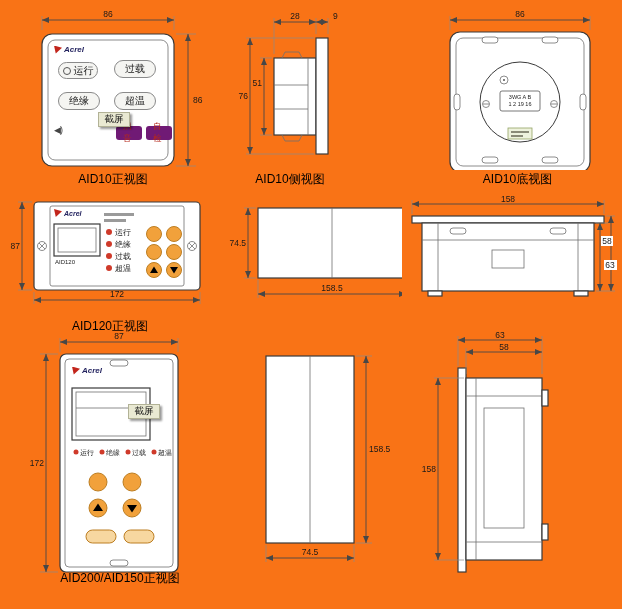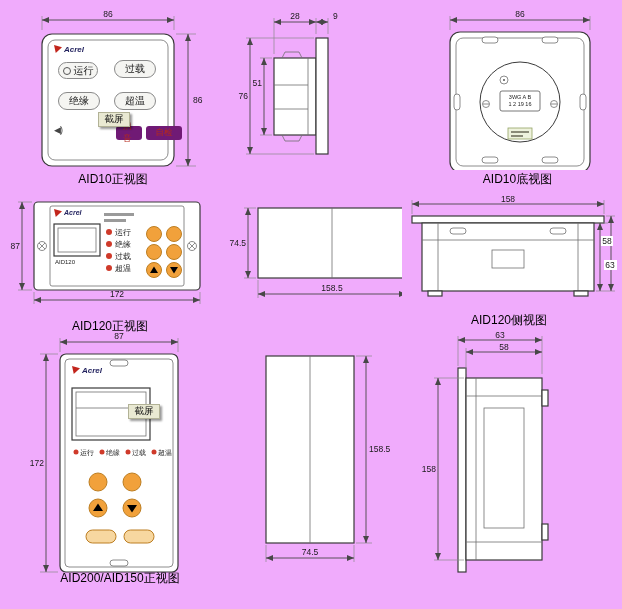--- a/index.html
+++ b/index.html
@@ -1,26 +1,26 @@
 <!DOCTYPE html>
 <html><head>
 <meta charset="utf-8">
 <style>
   html,body{margin:0;padding:0;background:#fff}
-  #fig{position:relative;width:622px;height:609px;background:#f0abfc;overflow:hidden;
+  #fig{position:relative;width:622px;height:609px;background:#f97316;overflow:hidden;
        font-family:"Liberation Sans",sans-serif}
   .cell{position:absolute}
   .cell>svg{position:absolute;left:0;top:0}
   .caption{position:absolute;left:0;right:0;text-align:center;font-size:12px;color:#000}
   .ov{position:absolute;display:flex;align-items:center;justify-content:center;box-sizing:border-box;z-index:4}
   .btn-ind{border:1px solid #8a8a8a;border-radius:9px;background:#f5f5f2;font-size:10px;color:#222;gap:3px}
   .led{width:6px;height:6px;border:1px solid #555;border-radius:50%;flex:0 0 auto}
   .btn-sm{border:7px solid #701a75;border-radius:3px;background:#f4c67c;font-size:8.5px;color:#b5291c}
   .tag{background:#e9e9d2;border:1px solid #b2b296;box-shadow:1.5px 1.5px 2px rgba(0,0,0,.4);font-size:9.5px;color:#111;z-index:6}
-  .logo{position:absolute;display:flex;align-items:flex-start;gap:2px;z-index:5}
+  .logo{position:absolute;display:flex;align-items:center;gap:2px;z-index:5}
   .logo-mark{width:8px;height:8px;background:#c2251c;clip-path:polygon(0 0,100% 28%,22% 100%)}
   .logo-text{font-weight:bold;font-style:italic;font-size:8px;color:#23235f}
   .spk{position:absolute;font-size:9px;color:#444;letter-spacing:-1px;z-index:4}
   
   .ol{fill:#fff;stroke:#3a3a3a;stroke-width:1.2}
   .il{fill:none;stroke:#707070;stroke-width:.8}
   .slot{fill:#fff;stroke:#707070;stroke-width:.8}
   .ext line{stroke:#8a8a8a;stroke-width:.7}
   .dim{stroke:#474747;stroke-width:.9;fill:none}
   .dt{font-family:"Liberation Sans",sans-serif;font-size:8.5px;fill:#1a1a1a}
@@ -77,21 +77,21 @@
     <div class="ov btn-ind" style="left:96px;top:84px;width:42px;height:18px">
       <span>超温</span>
     </div>
     <div class="ov tag" style="left:80px;top:104px;width:32px;height:15px">
       <span>截屏</span>
     </div>
     <div class="spk" style="left:36px;top:117px">◀)</div>
     <div class="ov btn-sm" style="left:98px;top:118px;width:26px;height:14px">
       <span>消音</span>
     </div>
-    <div class="ov btn-sm" style="left:128px;top:118px;width:36px;height:14px">
+    <div class="ov btn-sm" style="left:128px;top:118px;width:26px;height:14px">
       <span>自检</span>
     </div>
     <div class="caption" style="top:163px">AID10正视图</div>
   </div>
 
   <div class="cell" style="left:230px;top:8px;width:120px;height:178px">
     <svg width="120" height="162">
       <rect class="ol" x="44" y="50" width="42" height="77"></rect>
       <polyline class="il" points="52,50 55,44 69,44 72,50"></polyline>
       <polyline class="il" points="52,127 55,133 69,133 72,127"></polyline>
@@ -112,20 +112,21 @@
       </g>
       <line class="dim" x1="44" y1="14" x2="86" y2="14" marker-start="url(#arS)" marker-end="url(#arE)"></line>
       <text class="dt" x="65" y="11" text-anchor="middle">28</text>
       <line class="dim" x1="86" y1="14" x2="98" y2="14" marker-start="url(#arS)" marker-end="url(#arE)"></line>
       <text class="dt" x="103" y="11" text-anchor="start">9</text>
       <line class="dim" x1="20" y1="30" x2="20" y2="146" marker-start="url(#arS)" marker-end="url(#arE)"></line>
       <text class="dt" x="18" y="91" text-anchor="end">76</text>
       <line class="dim" x1="34" y1="50" x2="34" y2="127" marker-start="url(#arS)" marker-end="url(#arE)"></line>
       <text class="dt" x="32" y="78" text-anchor="end">51</text>
     </svg>
+    <div class="caption" style="top:163px">AID10侧视图</div>
   </div>
 
   <div class="cell" style="left:425px;top:8px;width:185px;height:178px">
     <svg width="185" height="162">
       <rect class="ol" x="25" y="24" width="140" height="140" rx="10"></rect>
       <rect class="il" x="31" y="30" width="128" height="128" rx="7"></rect>
       <g>
         <rect class="slot" x="57" y="29" width="16" height="6" rx="3"></rect>
           <rect class="slot" x="117" y="29" width="16" height="6" rx="3"></rect>
         <rect class="slot" x="57" y="149" width="16" height="6" rx="3"></rect>
@@ -257,21 +258,20 @@
       </g>
       <line class="dim" x1="12" y1="10" x2="204" y2="10" marker-start="url(#arS)" marker-end="url(#arE)"></line>
       <text class="dt" x="108" y="8" text-anchor="middle">158</text>
       <line class="dim" x1="200" y1="29" x2="200" y2="97" marker-start="url(#arS)" marker-end="url(#arE)"></line>
       <line class="dim" x1="211" y1="22" x2="211" y2="97" marker-start="url(#arS)" marker-end="url(#arE)"></line>
       <rect class="wbg" x="201" y="42" width="12" height="10"></rect>
       <text class="dt" x="207" y="50" text-anchor="middle">58</text>
       <rect class="wbg" x="204" y="66" width="13" height="10"></rect>
       <text class="dt" x="210" y="74" text-anchor="middle">63</text>
     </svg>
-    <div class="caption" style="top:118px">AID120侧视图</div>
   </div>
 
   <div class="cell" style="left:28px;top:330px;width:184px;height:266px">
     <svg width="184" height="250">
       <rect class="ol" x="32" y="24" width="118" height="218" rx="6"></rect>
       <rect class="il" x="37" y="29" width="108" height="208" rx="4"></rect>
       <rect class="slot" x="82" y="30" width="18" height="6" rx="3"></rect>
       <rect class="slot" x="82" y="230" width="18" height="6" rx="3"></rect>
       <rect x="44" y="58" width="78" height="52" fill="#fff" stroke="#3a3a3a" stroke-width="1.2"></rect>
       <rect class="il" x="48" y="62" width="70" height="44"></rect>

